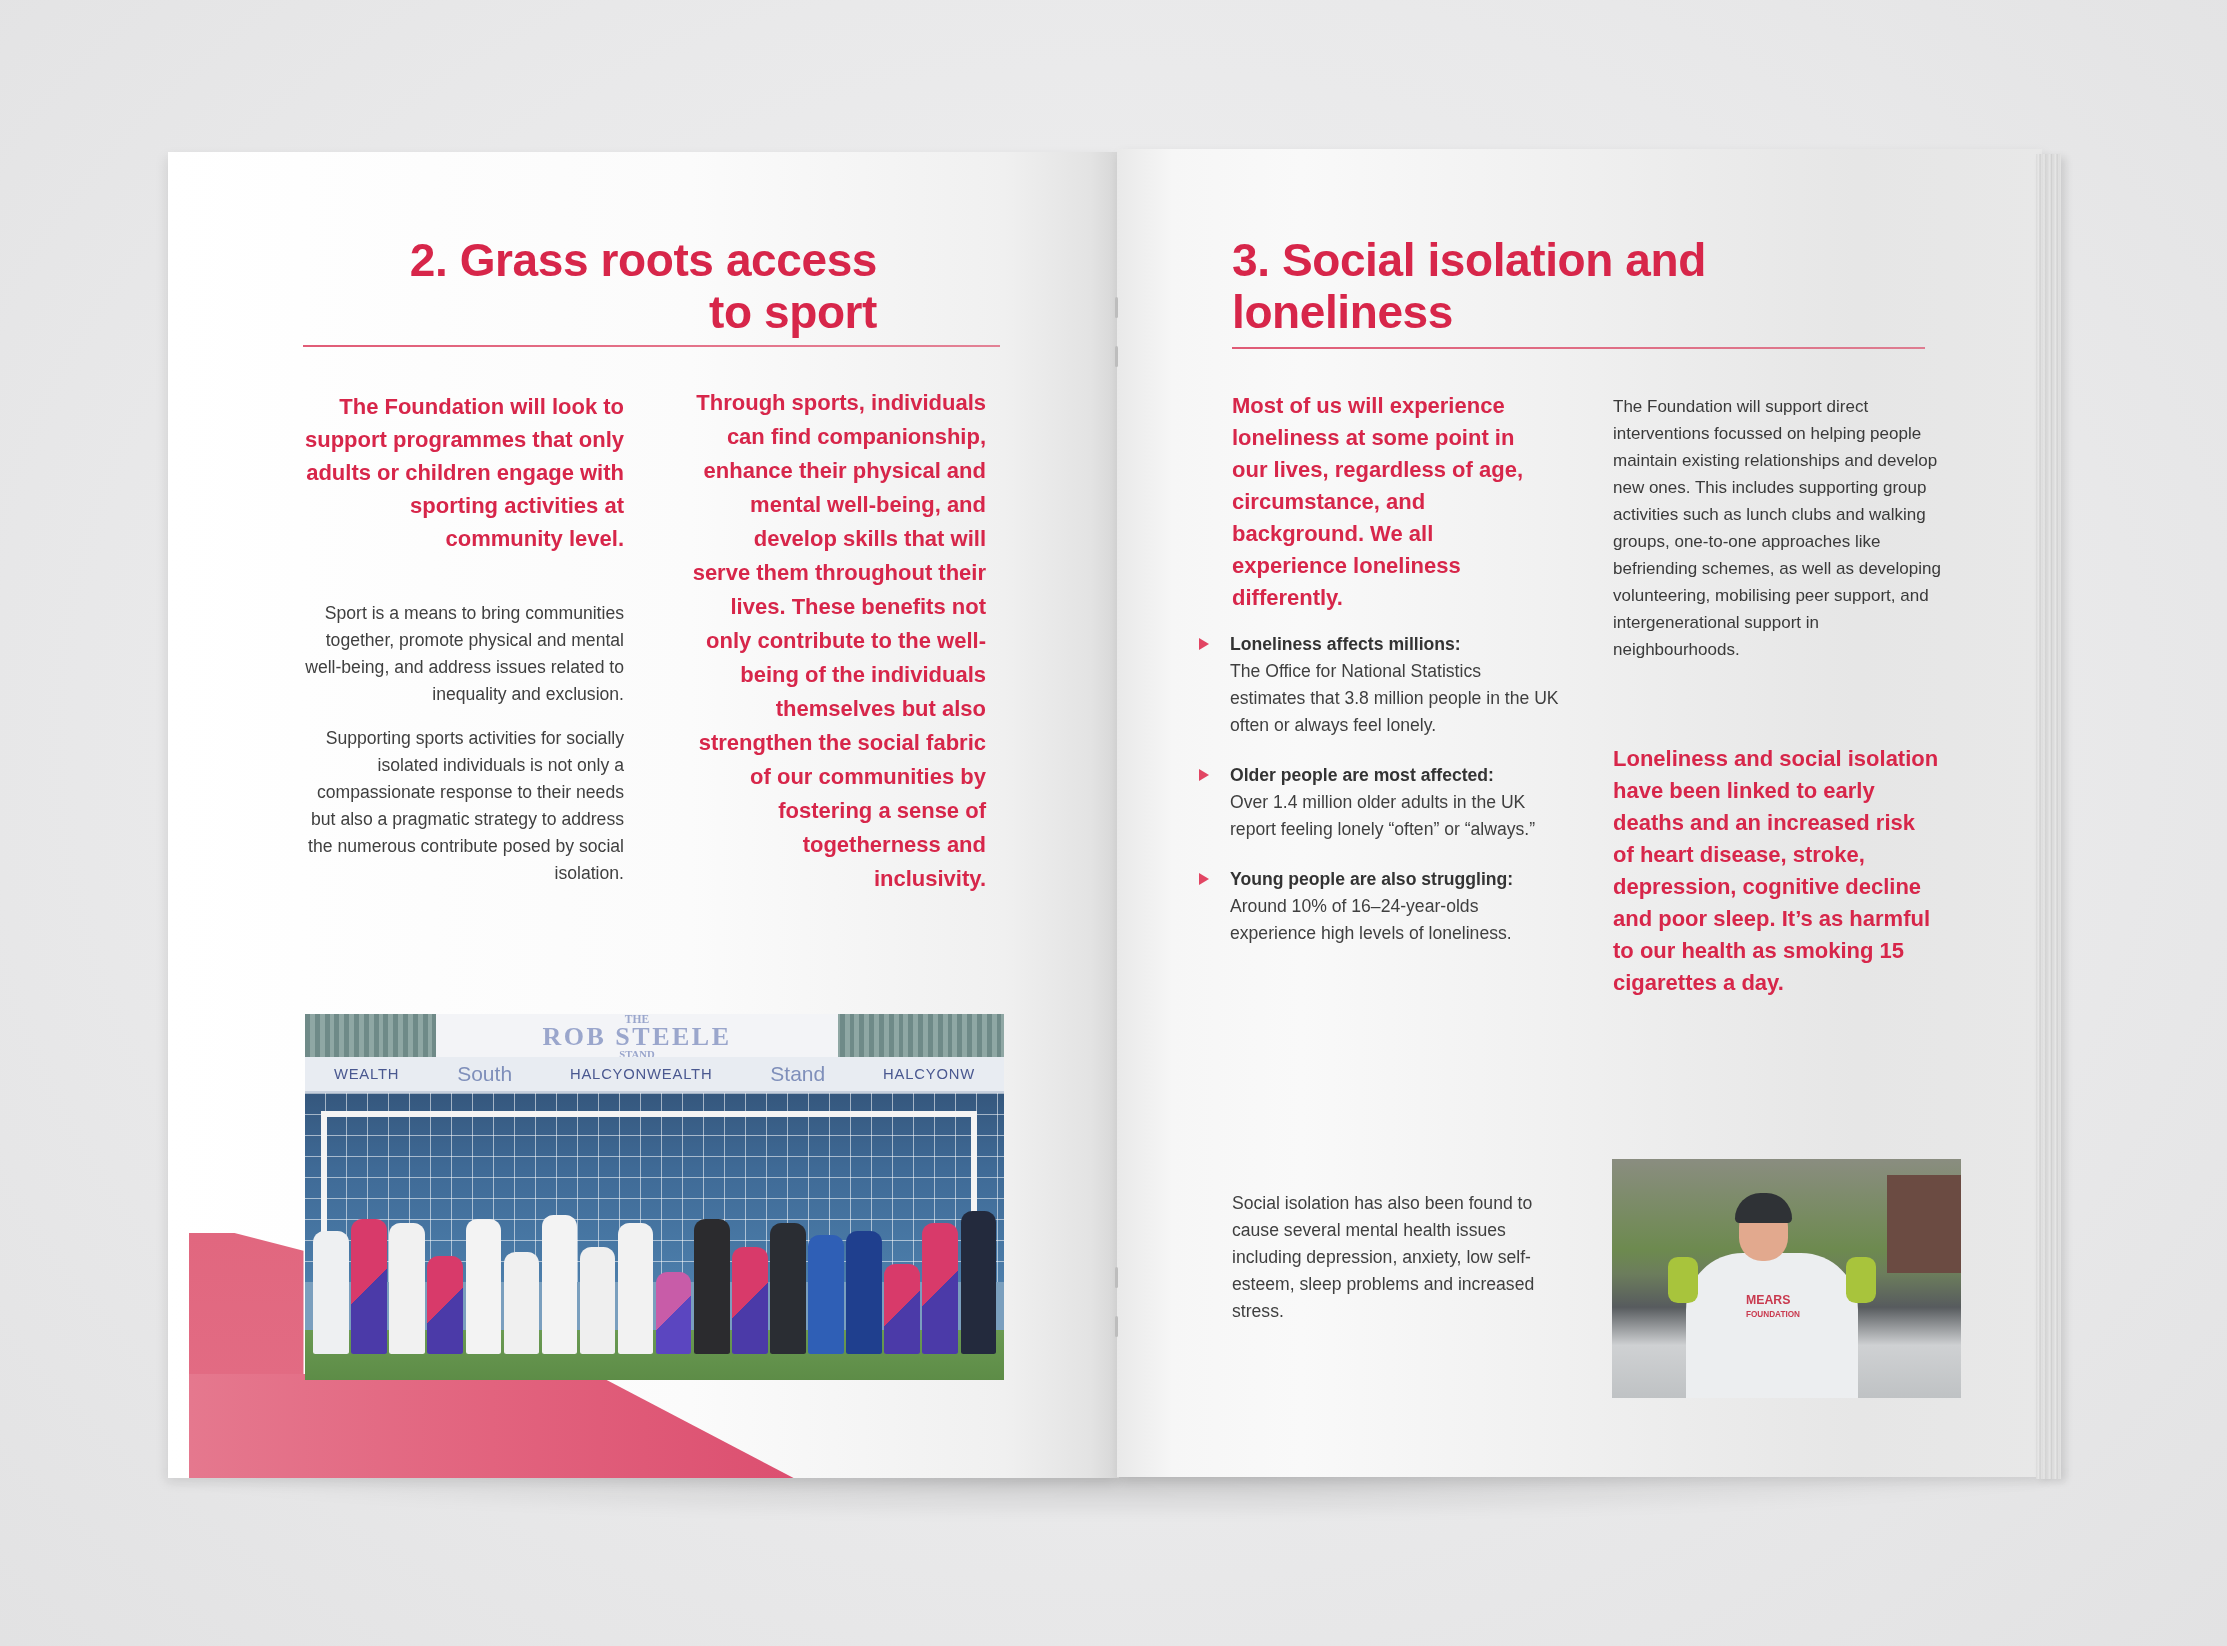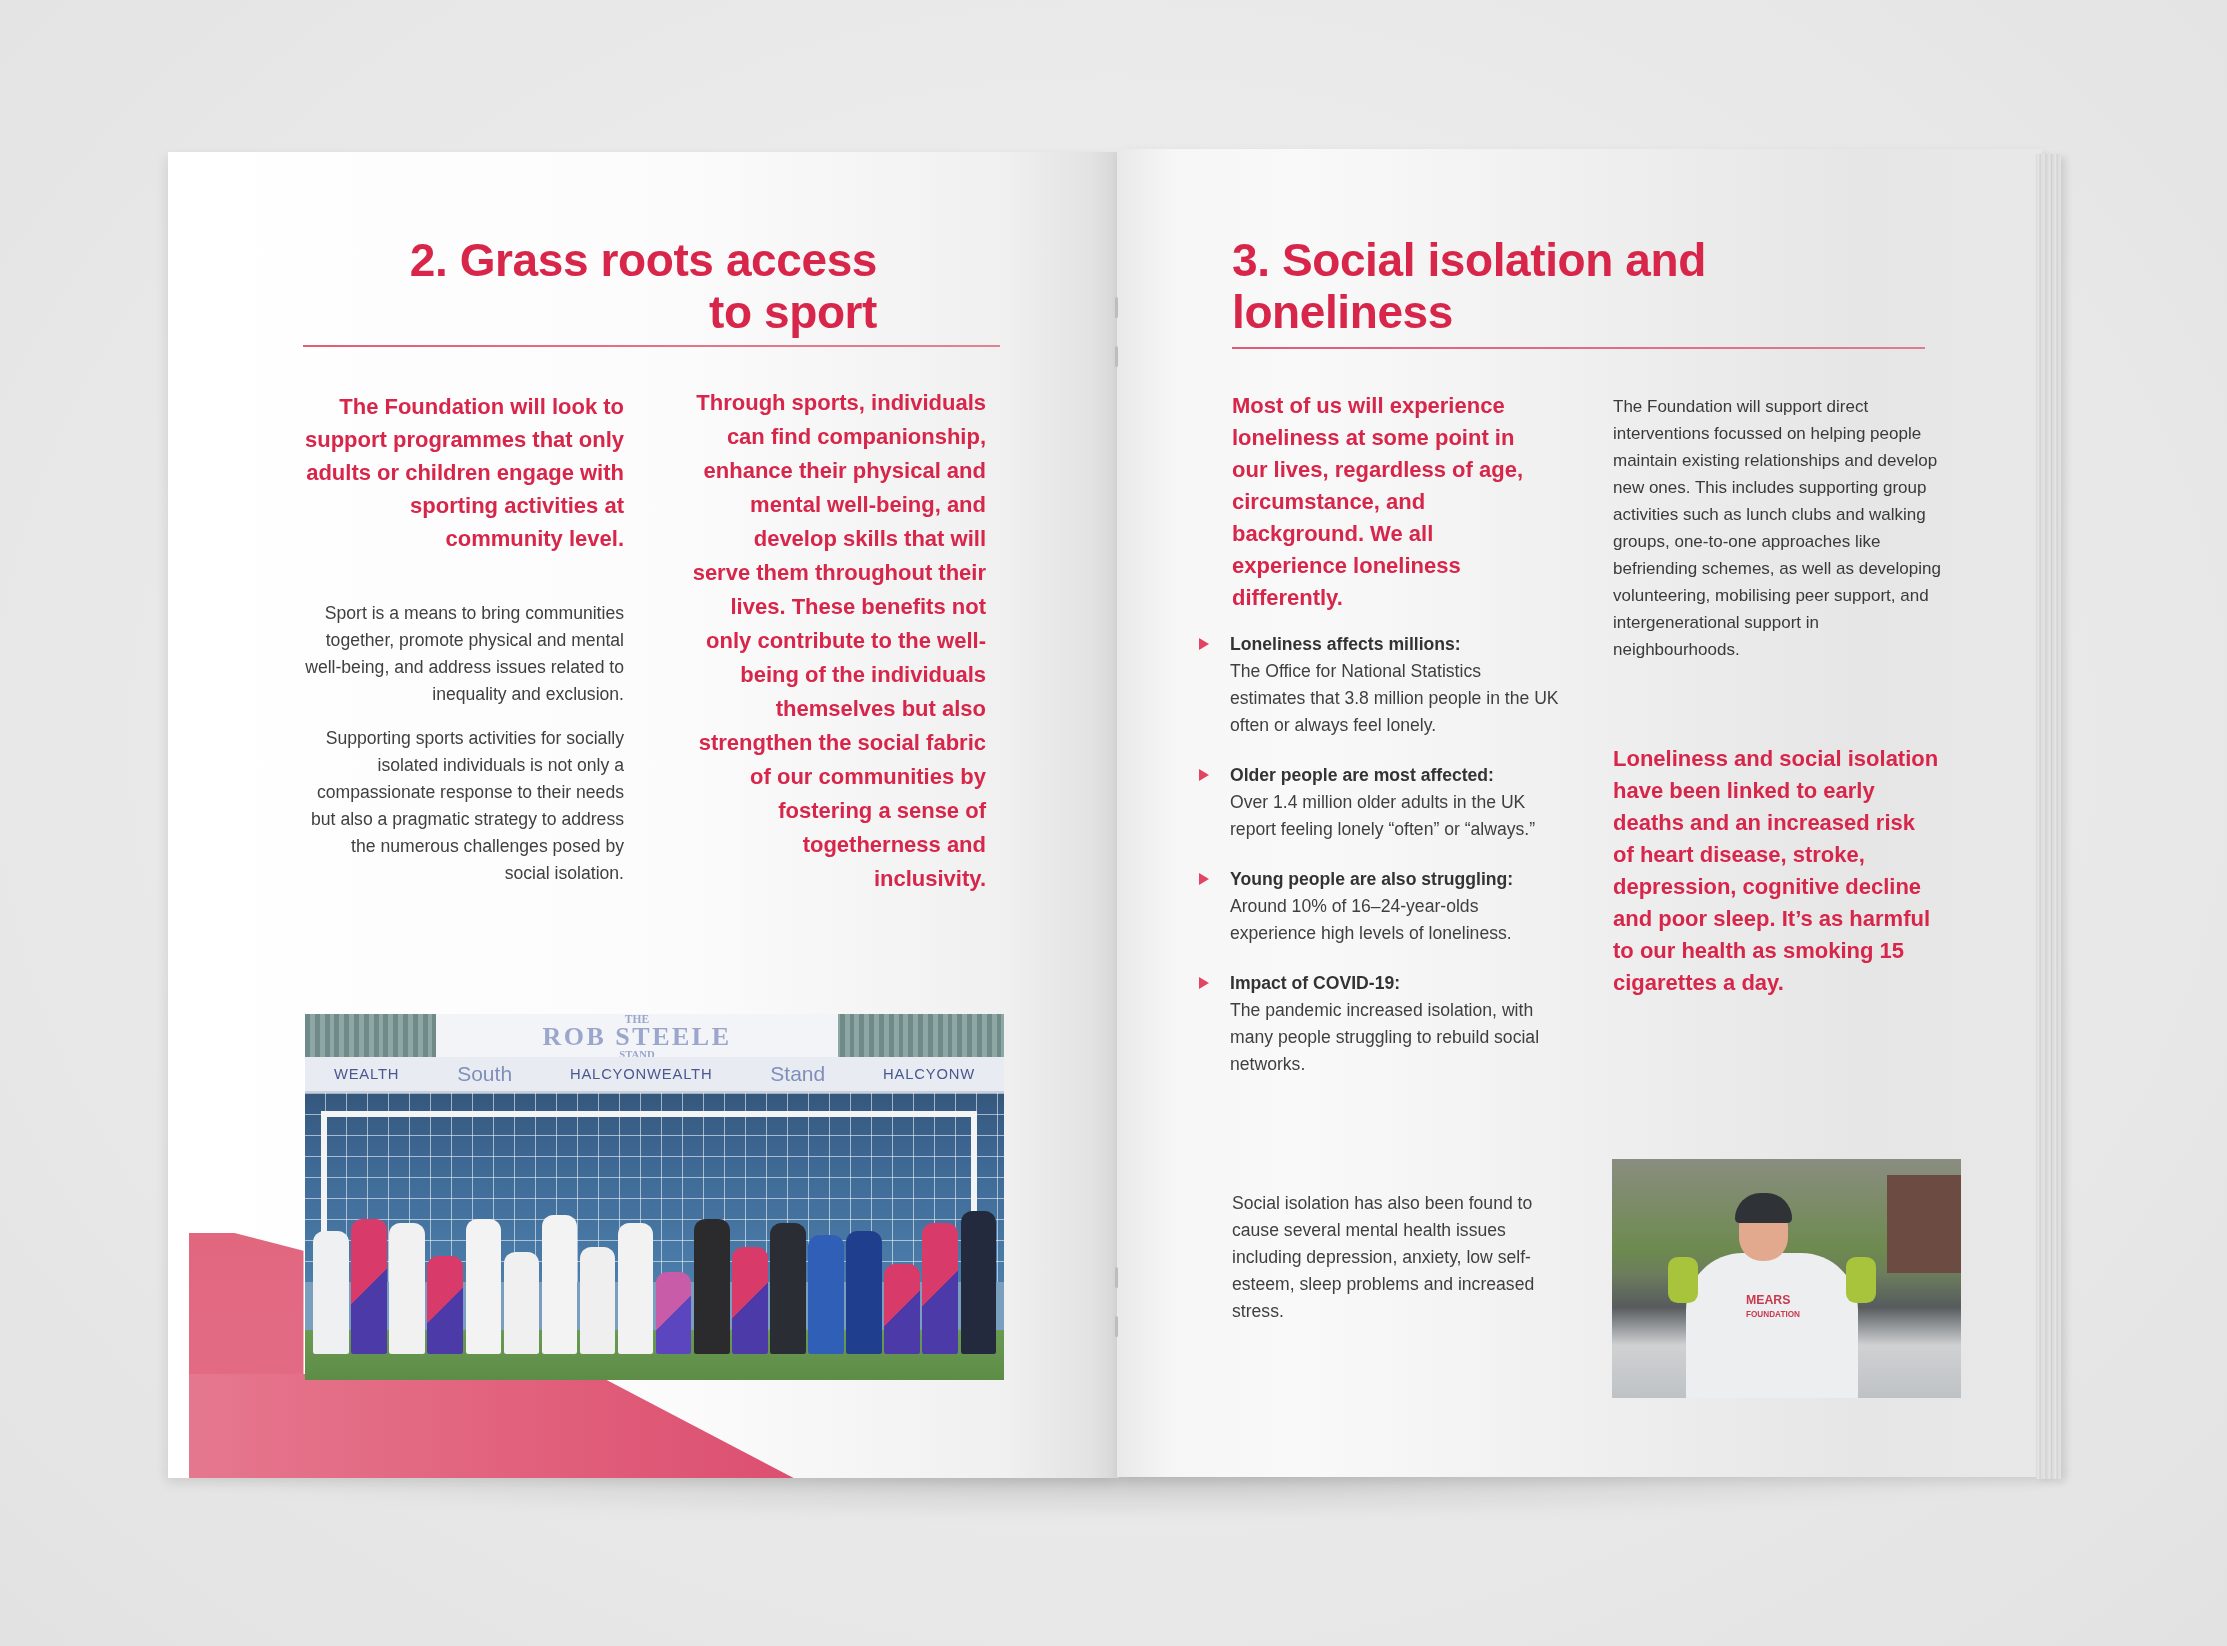--- a/index.html
+++ b/index.html
@@ -172,21 +172,21 @@
   <h1 class="title L-title">
     <span>2. Grass roots access</span><br>
     <span>to sport</span>
   </h1>
   <div class="rule L-rule"></div>
 
   <p class="lead L-lead">The Foundation will look to support programmes that only adults or children engage with sporting activities at community level.</p>
 
   <div class="body-text L-body">
     <p>Sport is a means to bring communities together, promote physical and mental well-being, and address issues related to inequality and exclusion.</p>
-    <p>Supporting sports activities for socially isolated individuals is not only a compassionate response to their needs but also a pragmatic strategy to address the numerous challenges posed by social isolation.</p>
+    <p>Supporting sports activities for socially isolated individuals is not only a compassionate response to their needs but also a pragmatic strategy to address the numerous contribute posed by social isolation.</p>
   </div>
 
   <p class="lead L-lead2">Through sports, individuals can find companionship, enhance their physical and mental well-being, and develop skills that will serve them throughout their lives. These benefits not only contribute to the well-being of the individuals themselves but also strengthen the social fabric of our communities by fostering a sense of togetherness and inclusivity.</p>
 
   <div class="photo-team">
     <div class="stand-back"></div>
     <div class="stand-roof-l"></div>
     <div class="stand-roof-r"></div>
     <div class="stand-sign">
       <span class="s1">THE</span>
@@ -249,27 +249,20 @@
         <div>Over 1.4 million older adults in the UK report feeling lonely “often” or “always.”</div>
       </div>
     </div>
     <div class="bullet">
       <span class="bullet-icon"></span>
       <div class="bullet-body">
         <div class="bullet-head">Young people are also struggling:</div>
         <div>Around 10% of 16–24-year-olds experience high levels of loneliness.</div>
       </div>
     </div>
-    <div class="bullet">
-      <span class="bullet-icon"></span>
-      <div class="bullet-body">
-        <div class="bullet-head">Impact of COVID-19:</div>
-        <div>The pandemic increased isolation, with many people struggling to rebuild social networks.</div>
-      </div>
-    </div>
   </div>
 
   <p class="body-text R-body2">Social isolation has also been found to cause several mental health issues including depression, anxiety, low self-esteem, sleep problems and increased stress.</p>
 
   <p class="body-text R-body3">The Foundation will support direct interventions focussed on helping people maintain existing relationships and develop new ones. This includes supporting group activities such as lunch clubs and walking groups, one-to-one approaches like befriending schemes, as well as developing volunteering, mobilising peer support, and intergenerational support in neighbourhoods.</p>
 
   <p class="lead R-lead3">Loneliness and social isolation have been linked to early deaths and an increased risk of heart disease, stroke, depression, cognitive decline and poor sleep. It’s as harmful to our health as smoking 15 cigarettes a day.</p>
 
   <div class="photo-man">
     <div class="pm-bg-house"></div>

